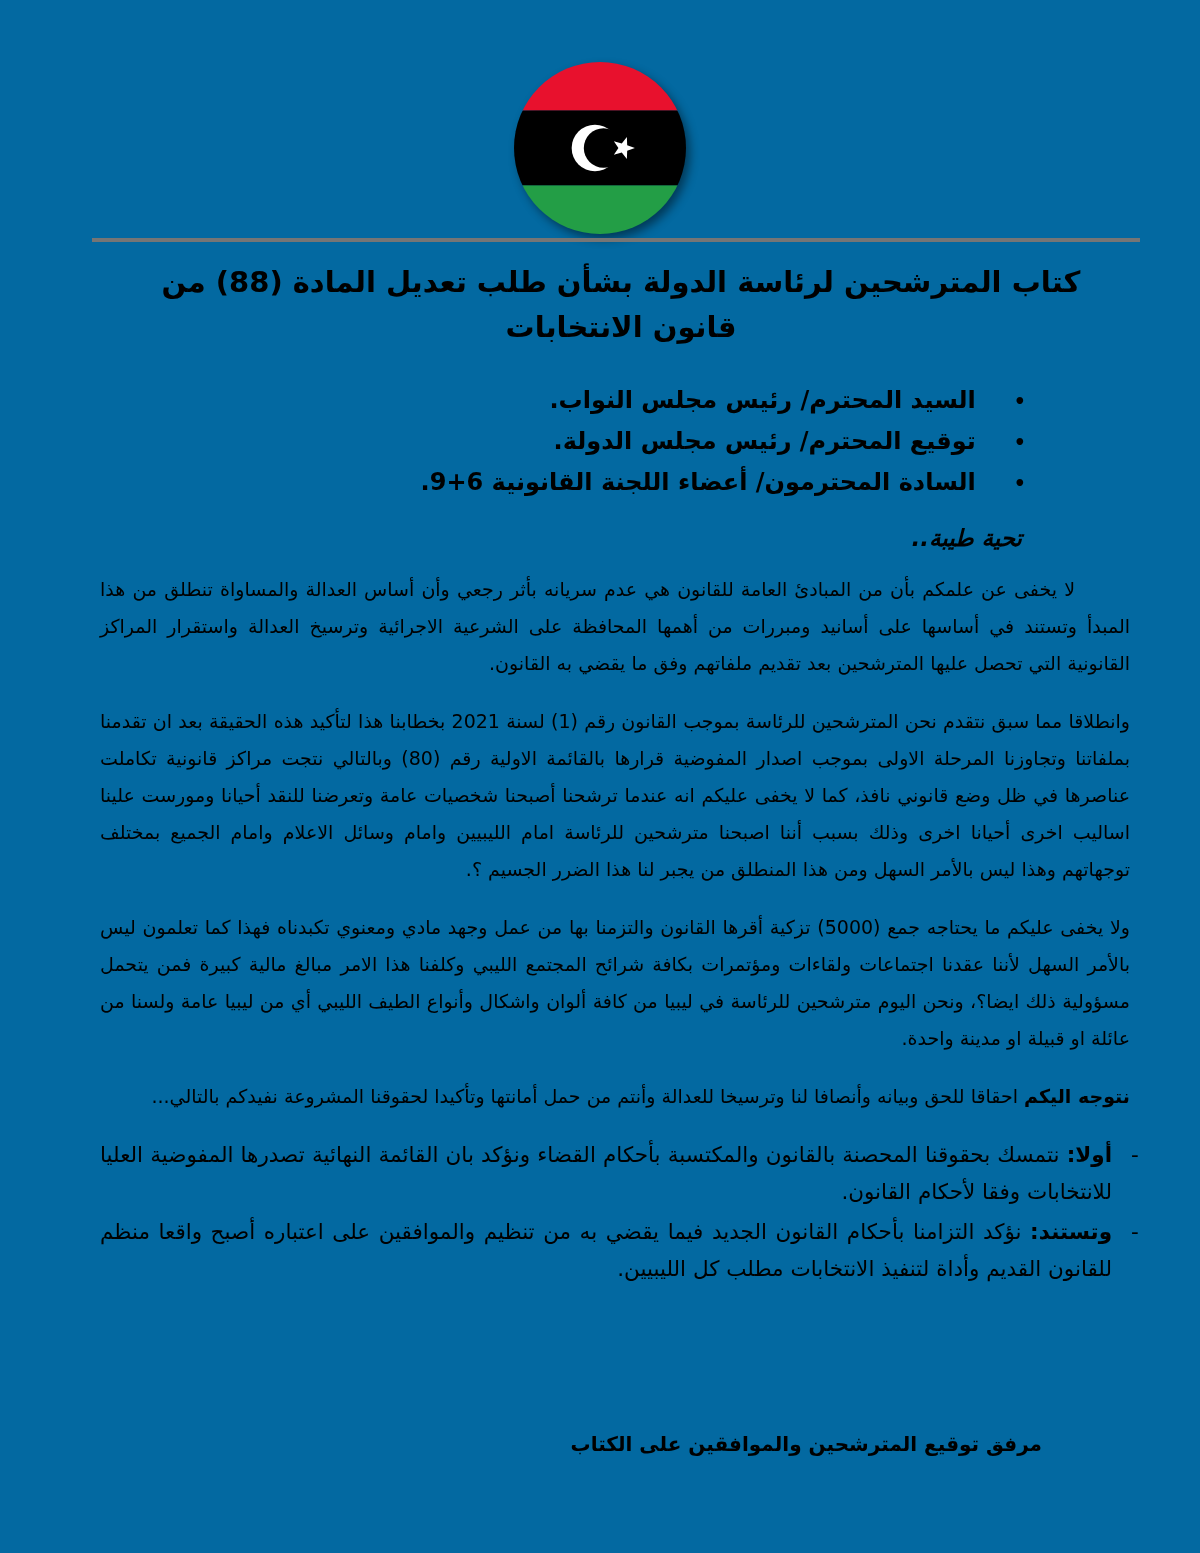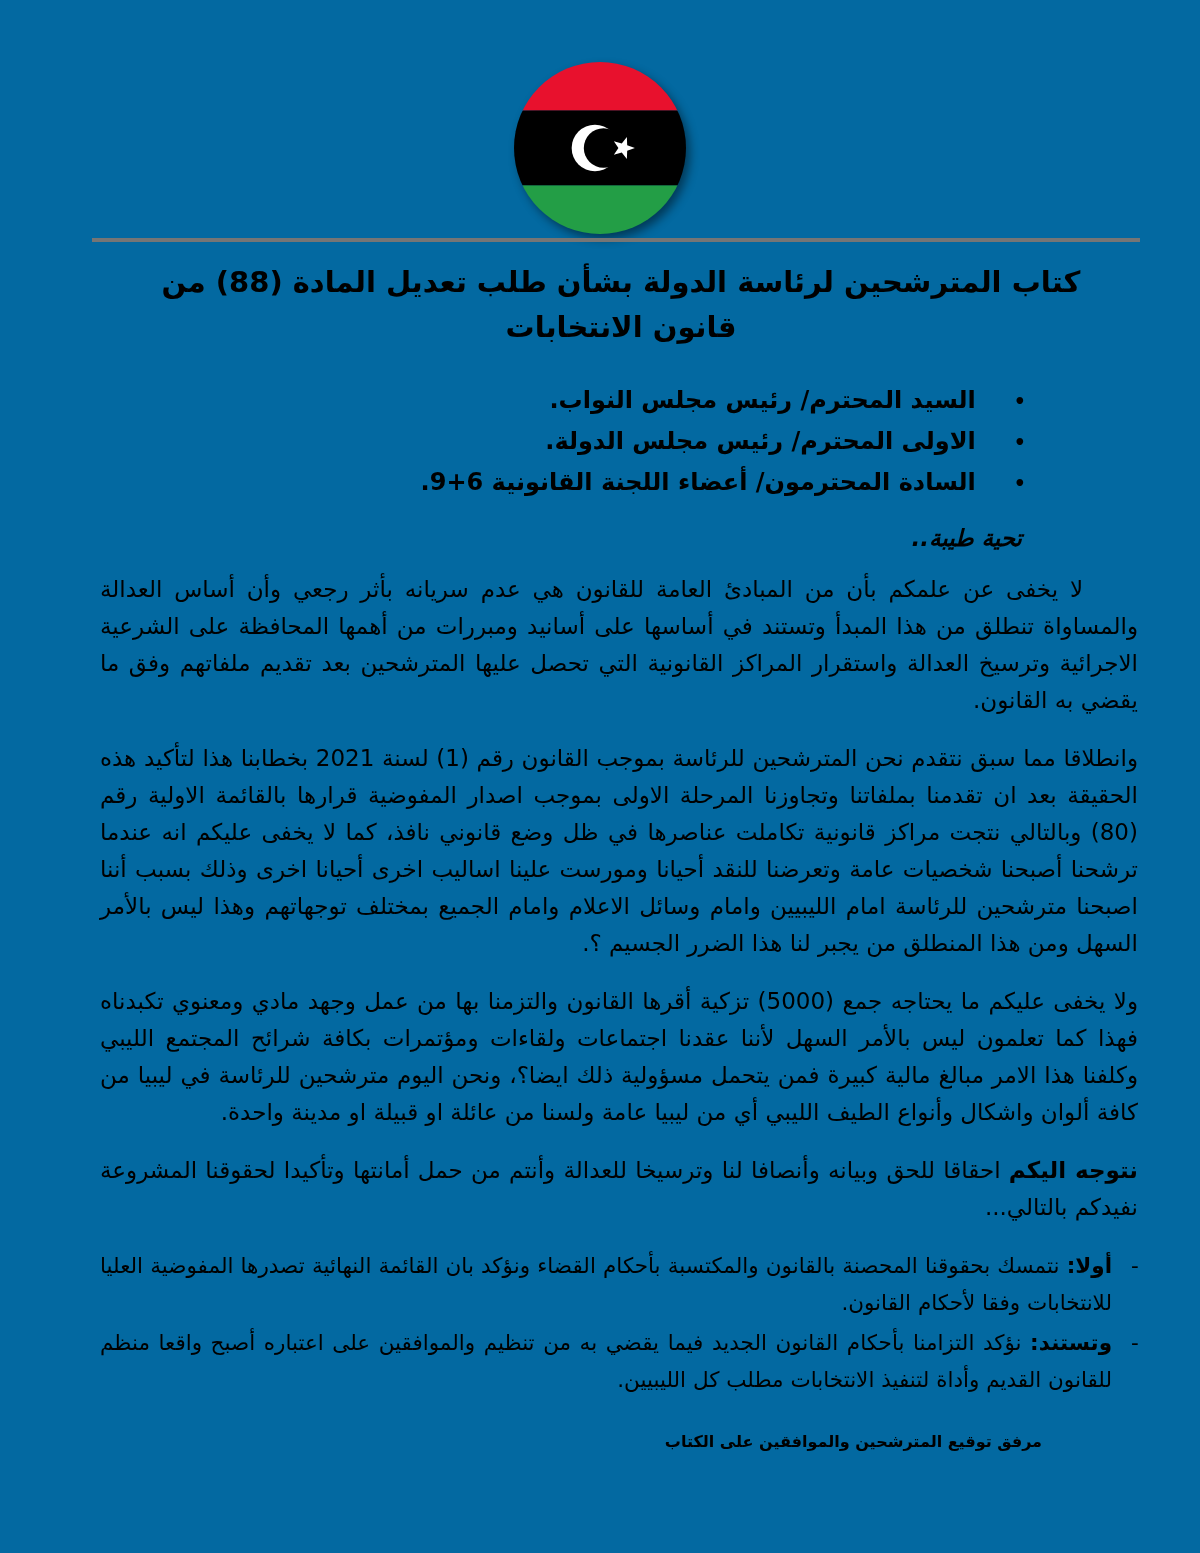--- a/index.html
+++ b/index.html
@@ -16,31 +16,31 @@
   }
   .content { position:absolute; top:260px; right:58px; left:100px; }
   .doc-title {
     text-align:center; font-weight:bold; font-size:29px; line-height:1.55;
     margin:0 60px 30px 60px;
   }
   .recipients { margin:0 116px 0 0; }
   .recipient { display:flex; align-items:baseline; gap:38px; font-weight:bold; font-size:24px; line-height:40px; }
   .recipient .bullet { font-size:19px; line-height:40px; }
   .greeting { font-weight:bold; font-size:23px; margin:22px 120px 20px 0;font-style:italic; }
-  .para { font-size:23px; line-height:37px; text-align:justify; margin:0 4px 21px 0; }
+  .para { font-size:19px; line-height:37px; text-align:justify; margin:0 12px 21px 0; }
   .para.indent-first { text-indent:55px; }
   .salutation { font-weight:bold; font-size:22px; margin:2px 0 22px 0; }
   .lead-bold { font-weight:bold; }
   .dash-list { margin:0; }
   .dash-item { display:flex; gap:16px; font-size:21.5px; line-height:37px; margin-bottom:3px; }
   .dash-item .marker { flex:0 0 14px; text-align:center; }
   .dash-item .d-text { text-align:justify; flex:1; }
   .footer-note {
     position:absolute; top:1432px; right:158px;
-    font-weight:bold; font-size:16px;
+    font-weight:bold; font-size:20px;
   }
 </style>
 </head>
 <body>
 
 <div class="page">
 
   <div class="logo-wrap">
     <svg width="172" height="172" viewBox="0 0 170 170" aria-hidden="true">
       <defs>
@@ -65,21 +65,21 @@
 
     <h1 class="doc-title">كتاب المترشحين لرئاسة الدولة بشأن طلب تعديل المادة (88) من قانون الانتخابات</h1>
 
     <div class="recipients">
       <div class="recipient">
         <span class="bullet">•</span>
         <span>السيد المحترم/ رئيس مجلس النواب.</span>
       </div>
       <div class="recipient">
         <span class="bullet">•</span>
-        <span>الاولى المحترم/ رئيس مجلس الدولة.</span>
+        <span>توقيع المحترم/ رئيس مجلس الدولة.</span>
       </div>
       <div class="recipient">
         <span class="bullet">•</span>
         <span>السادة المحترمون/ أعضاء اللجنة القانونية 6+9.</span>
       </div>
     </div>
 
     <div class="greeting">تحية طيبة..</div>
 
     <p class="para indent-first">لا يخفى عن علمكم بأن من المبادئ العامة للقانون هي عدم سريانه بأثر رجعي وأن أساس العدالة والمساواة تنطلق من هذا المبدأ وتستند في أساسها على أسانيد ومبررات من أهمها المحافظة على الشرعية الاجرائية وترسيخ العدالة واستقرار المراكز القانونية التي تحصل عليها المترشحين بعد تقديم ملفاتهم وفق ما يقضي به القانون.</p>

